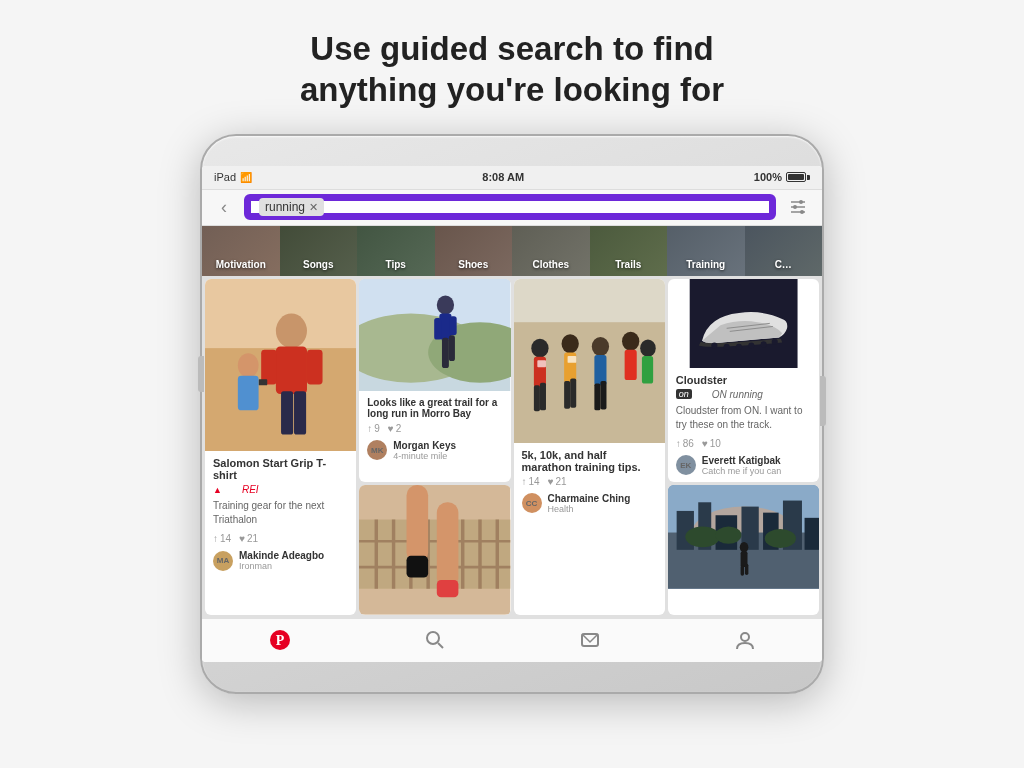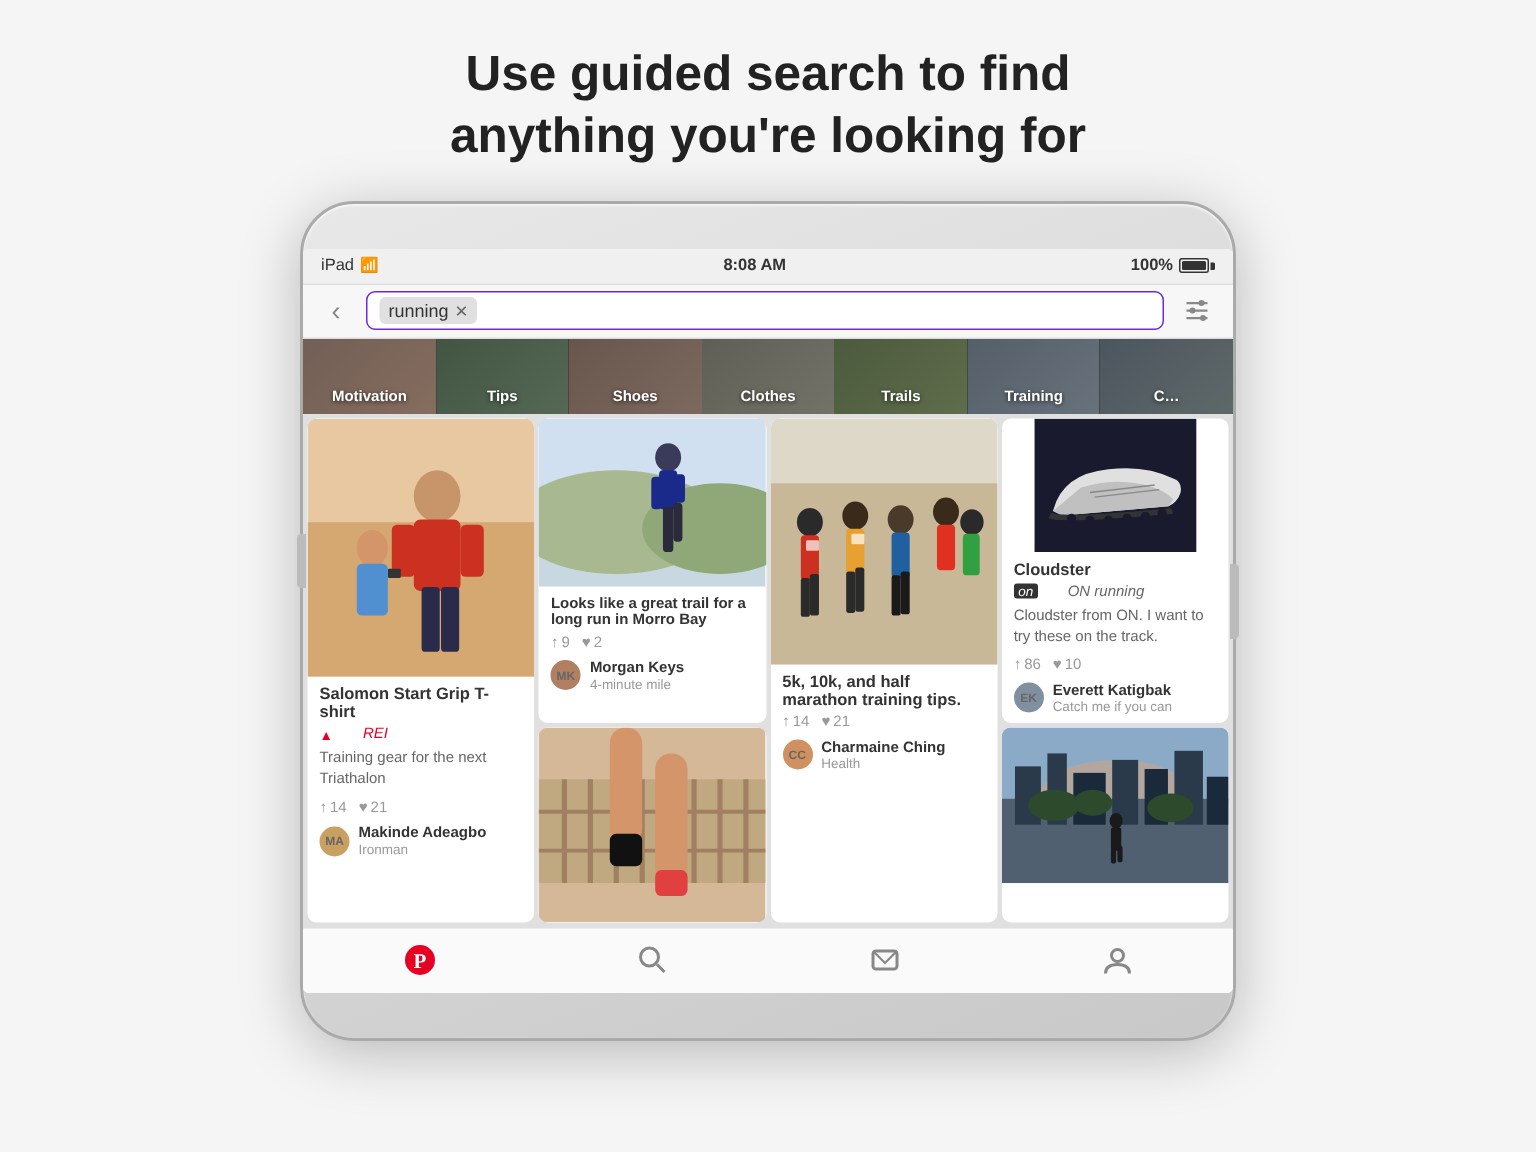--- a/index.html
+++ b/index.html
@@ -116,21 +116,21 @@
       height: 24px;
       display: flex;
       align-items: center;
       justify-content: center;
       color: #888;
       font-size: 18px;
       cursor: pointer;
     }
     .search-pill {
       background: #fff;
-      border: 1px solid #6d28d9;
+      border: 7px solid #6d28d9;
       border-radius: 6px;
       flex: 1;
       height: 26px;
       display: flex;
       align-items: center;
       padding: 0 8px;
       font-size: 13px;
       color: #333;
       gap: 6px;
     }
@@ -293,20 +293,24 @@
       </div>
     </div>
 
     <div class="category-bar">
 
       <div class="category-chip">
         <div class="chip-bg" style="background: linear-gradient(135deg, #a08070 0%, #c09880 100%);"></div>
         <span class="chip-label">Motivation</span>
       </div>
 
+      <div class="category-chip">
+        <div class="chip-bg" style="background: linear-gradient(135deg, #506040 0%, #708060 100%);"></div>
+        <span class="chip-label">Songs</span>
+      </div>
 
       <div class="category-chip">
         <div class="chip-bg" style="background: linear-gradient(135deg, #507050 0%, #709070 100%);"></div>
         <span class="chip-label">Tips</span>
       </div>
 
       <div class="category-chip">
         <div class="chip-bg" style="background: linear-gradient(135deg, #907060 0%, #b09080 100%);"></div>
         <span class="chip-label">Shoes</span>
       </div>

